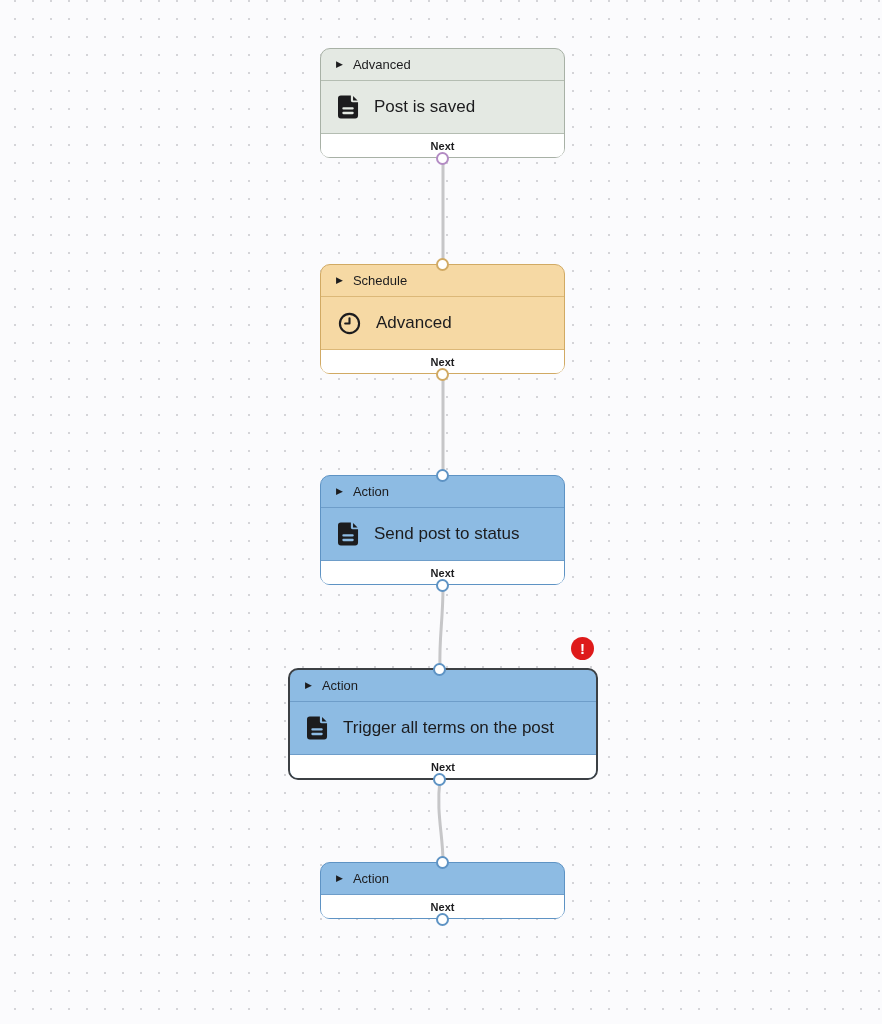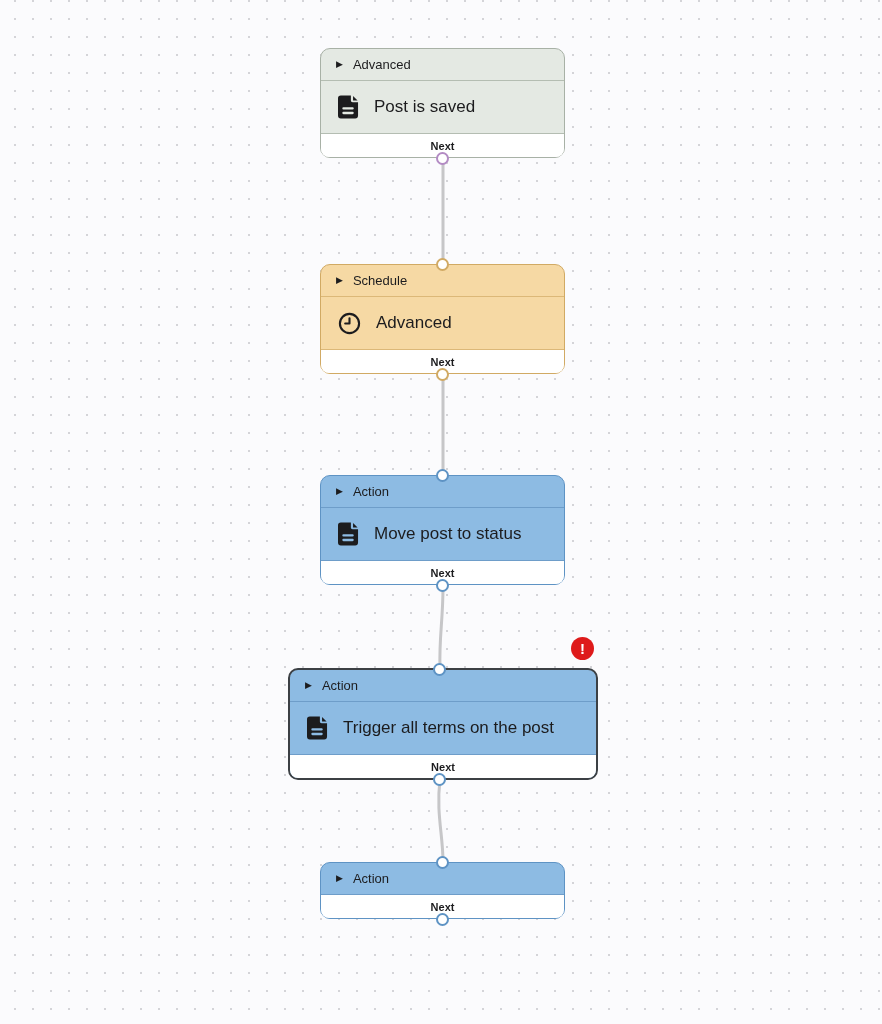--- a/index.html
+++ b/index.html
@@ -138,21 +138,21 @@
     </div>
     <div class="node-body">
       <span class="body-icon">
         <svg width="21" height="24" viewBox="0 0 22 24">
           <path fill="#1c1c1e" d="M3 0h10.5v5.2c0 1 .8 1.8 1.8 1.8H21V21a3 3 0 0 1-3 3H3a3 3 0 0 1-3-3V3a3 3 0 0 1 3-3z"></path>
           <path fill="#1c1c1e" d="M15.8 .5 20.5 5.2h-4.7z"></path>
           <rect x="4.5" y="12.3" width="12" height="2.4" rx="1.2" fill="var(--bg)"></rect>
           <rect x="4.5" y="17.1" width="12" height="2.4" rx="1.2" fill="var(--bg)"></rect>
         </svg>
       </span>
-      <span class="node-title">Move post to status</span>
+      <span class="node-title">Send post to status</span>
     </div>
     <div class="node-footer">
       <span class="port-label">Next</span>
     </div>
     <div class="handle handle-top"></div>
     <div class="handle handle-bottom"></div>
   </div>
 
   <div class="node node--action node--selected" id="node-3">
     <div class="node-header">

